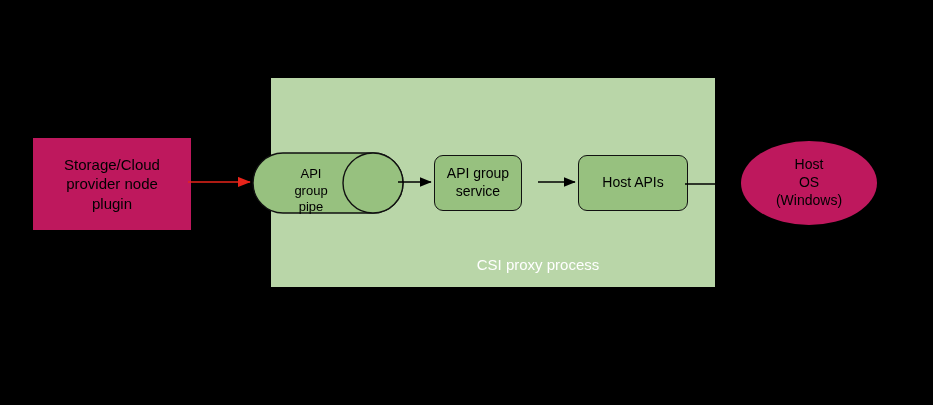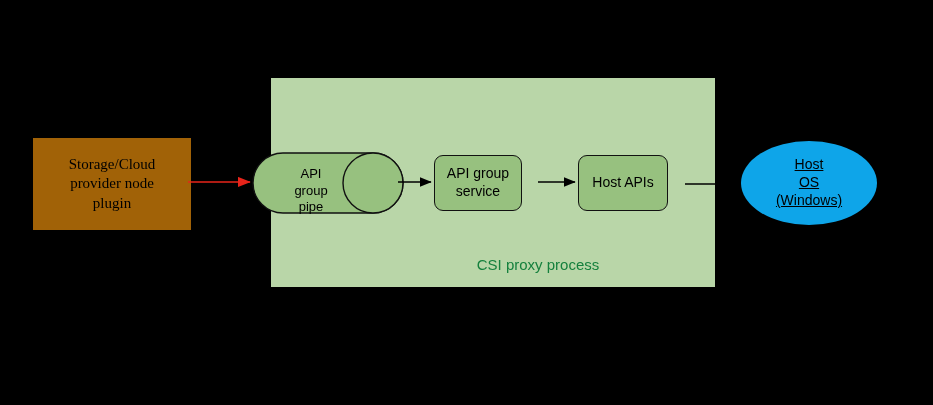--- a/index.html
+++ b/index.html
@@ -31,36 +31,35 @@
     height: 209px;
     background: #b9d6a8;
   }
   #csi-proxy-label {
     position: absolute;
     left: 271px;
     top: 255px;
     width: 534px;
     text-align: center;
     font-size: 15px;
-    color: #15803d;
+    color: #ffffff;
   }
 
   
   #storage-node-plugin {
     position: absolute;
     left: 33px;
     top: 138px;
     width: 158px;
     height: 92px;
-    background: #a16207;
+    background: #be185d;
     display: flex;
     align-items: center;
     justify-content: center;
     font-size: 15px;
-    font-family: Liberation Serif, serif;
   }
 
   
   #api-group-pipe {
     position: absolute;
     left: 252px;
     top: 152px;
     width: 152px;
     height: 62px;
   }
@@ -83,38 +82,37 @@
     background: #97c17f;
     border: 1.4px solid #111111;
     border-radius: 9px;
     display: flex;
     align-items: center;
     justify-content: center;
     font-size: 14px;
     box-sizing: border-box;
   }
   #api-group-service { left: 434px; top: 155px; width: 88px; height: 56px; }
-  #host-apis        { left: 578px; top: 155px; width: 90px; height: 56px; }
+  #host-apis        { left: 578px; top: 155px; width: 110px; height: 56px; }
 
   
   #host-os {
     position: absolute;
     left: 741px;
     top: 141px;
     width: 136px;
     height: 84px;
-    background: #0ea5e9;
+    background: #be185d;
     border: 1.4px solid #6c8ebf00;
     border-radius: 50%;
     display: flex;
     align-items: center;
     justify-content: center;
     font-size: 14px;
     box-sizing: border-box;
-    text-decoration: underline;
   }
 
   
   .connector { position: absolute; }
   #edge-plugin-to-pipe  { left: 188px; top: 172px; width: 72px; height: 20px; }
   #edge-pipe-to-service { left: 398px; top: 174px; width: 42px; height: 16px; }
   #edge-service-to-host { left: 538px; top: 174px; width: 46px; height: 16px; }
   #edge-hostapis-to-os  { left: 685px; top: 176px; width: 62px; height: 12px; }
 </style>
 </head>

